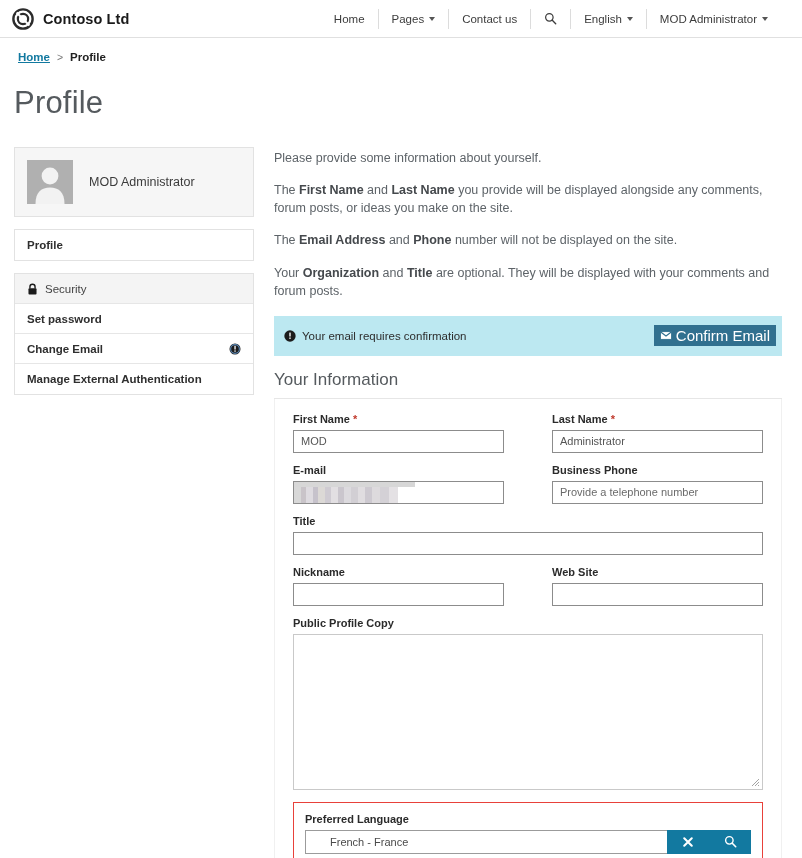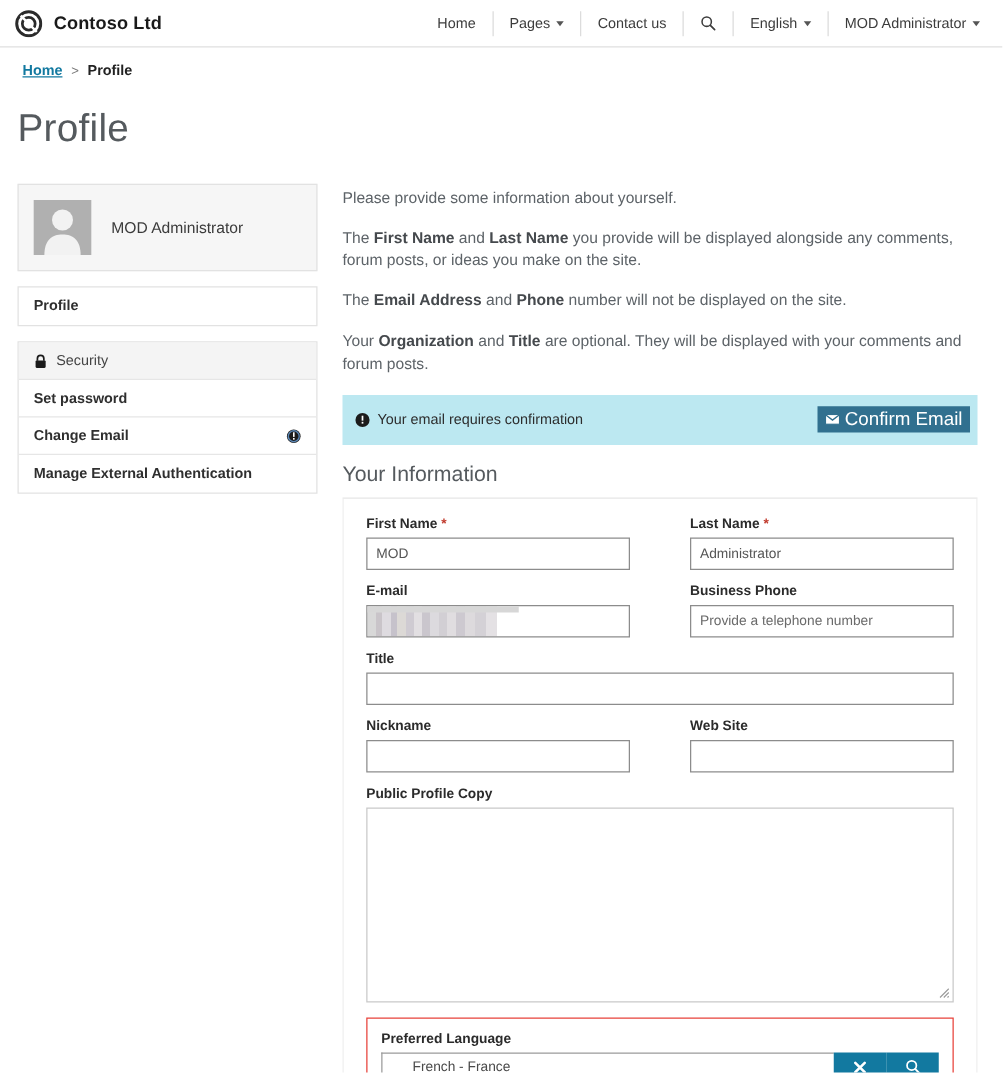--- a/index.html
+++ b/index.html
@@ -11,21 +11,21 @@
     color: #333333;
     overflow: hidden;
   }
 
   
   .navbar {
     height: 38px;
     display: flex;
     align-items: center;
     border-bottom: 1px solid #e0e0e0;
-    padding: 0 14px 0 12px;
+    padding: 0 30px 0 12px;
     background: #ffffff;
   }
   .brand { display: flex; align-items: center; gap: 9px; }
   .brand-logo { width: 22px; height: 22px; display: block; }
   .brand-name {
     font-size: 14.5px; font-weight: bold; color: #1a1a1a;
     letter-spacing: .1px;
   }
   .nav-right {
     margin-left: auto;
@@ -182,21 +182,21 @@
     display: block;
   }
   .req { color: #c0392b; font-weight: bold; }
   .field-input {
     width: 100%;
     height: 23px;
     border: 1px solid #8c8c8c;
     background: #fff;
     font-size: 11px;
     color: #555;
-    padding: 12px 7px;
+    padding: 0 7px;
     font-family: "Liberation Sans", sans-serif;
     outline: none;
   }
   .field-input::placeholder { color: #6a6a6a; }
   .field-input.redacted {
     background:
       repeating-linear-gradient(90deg,
         #d8d8d8 0 7px, #c9c4c9 7px 12px, #dedbe0 12px 19px,
         #c6c2cb 19px 24px, #dcd9d6 24px 31px, #cfcbd2 31px 37px,
         #e2dfe2 37px 44px, #cac6cd 44px 50px, #dcdade 50px 57px,

